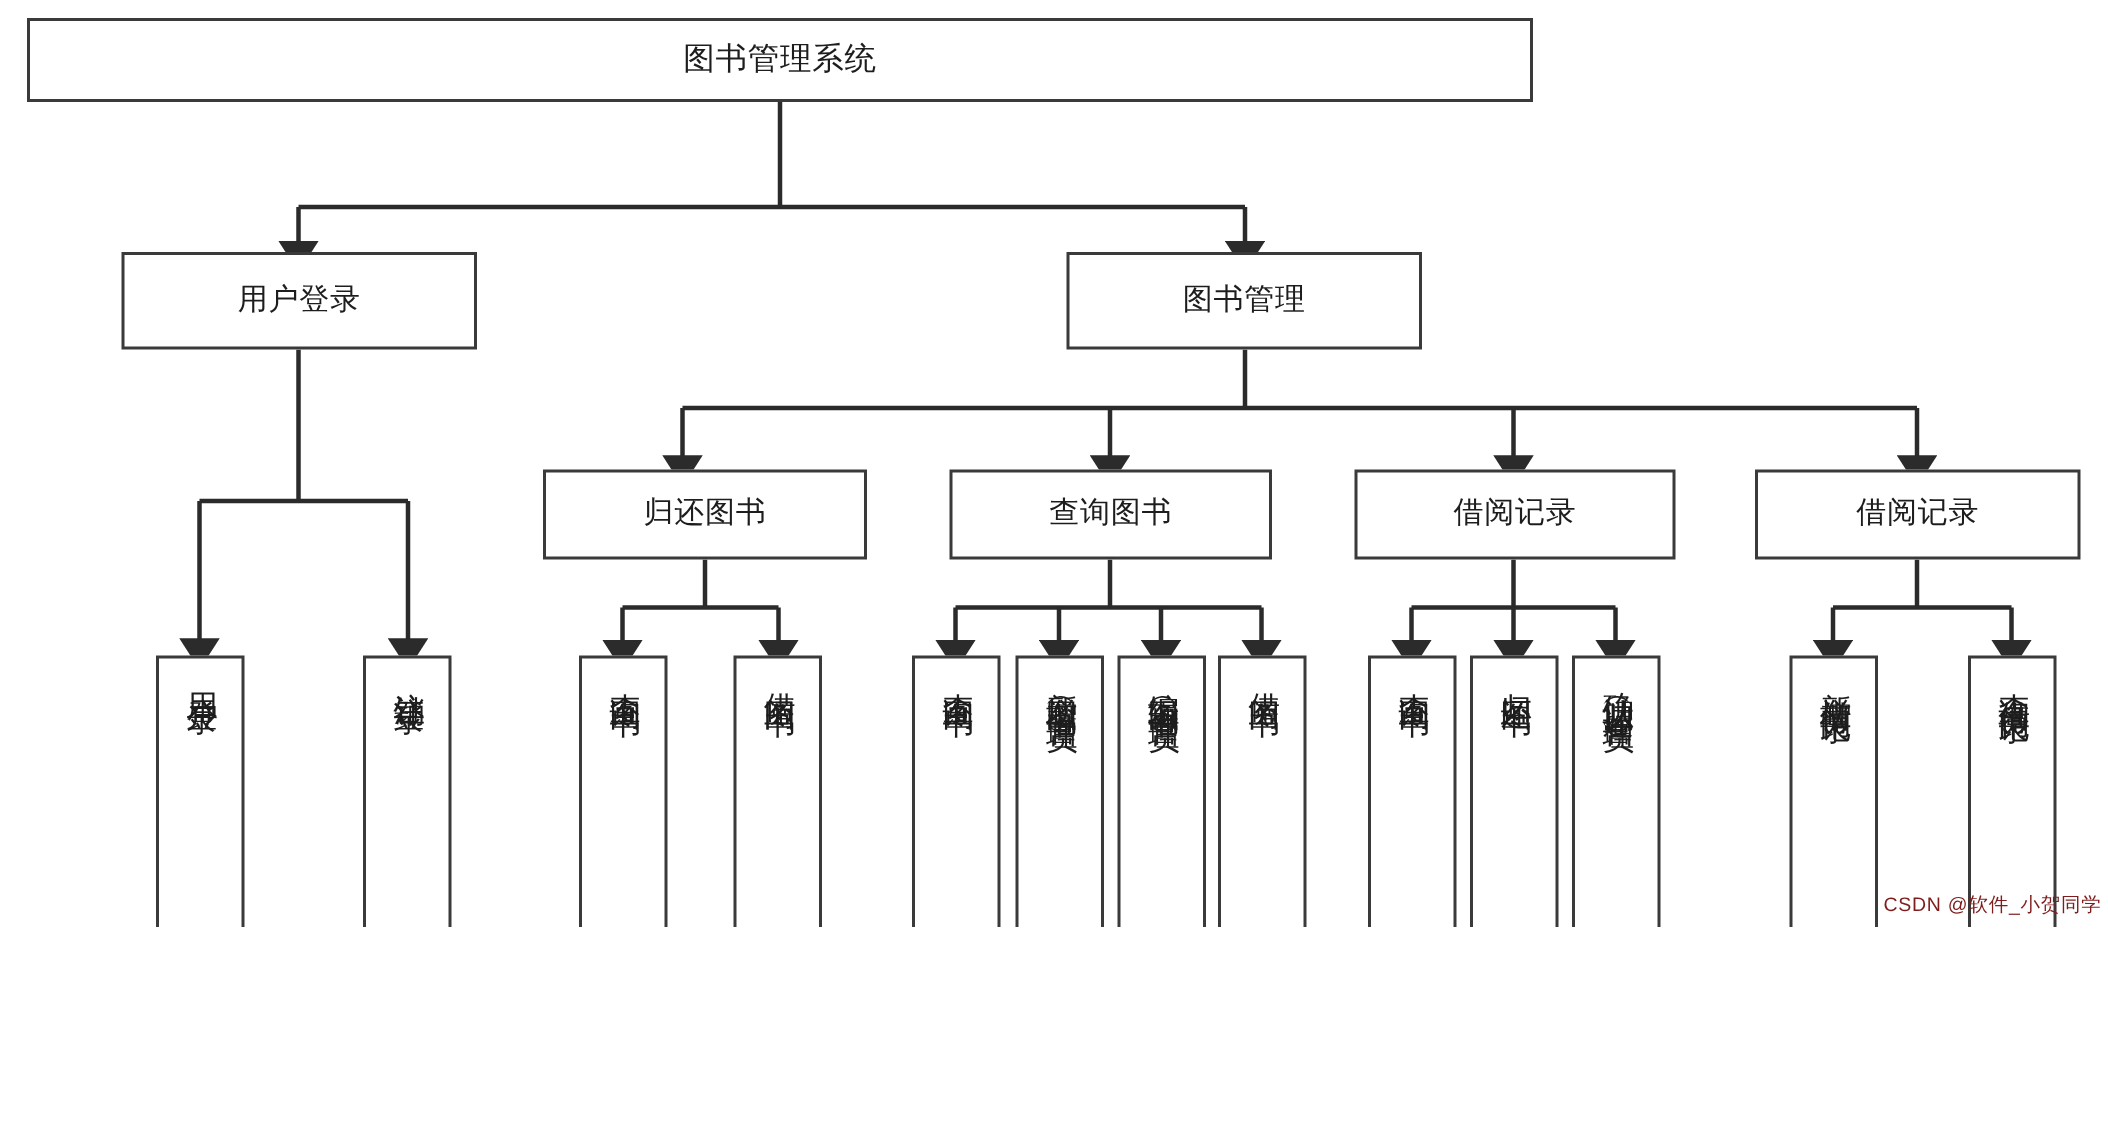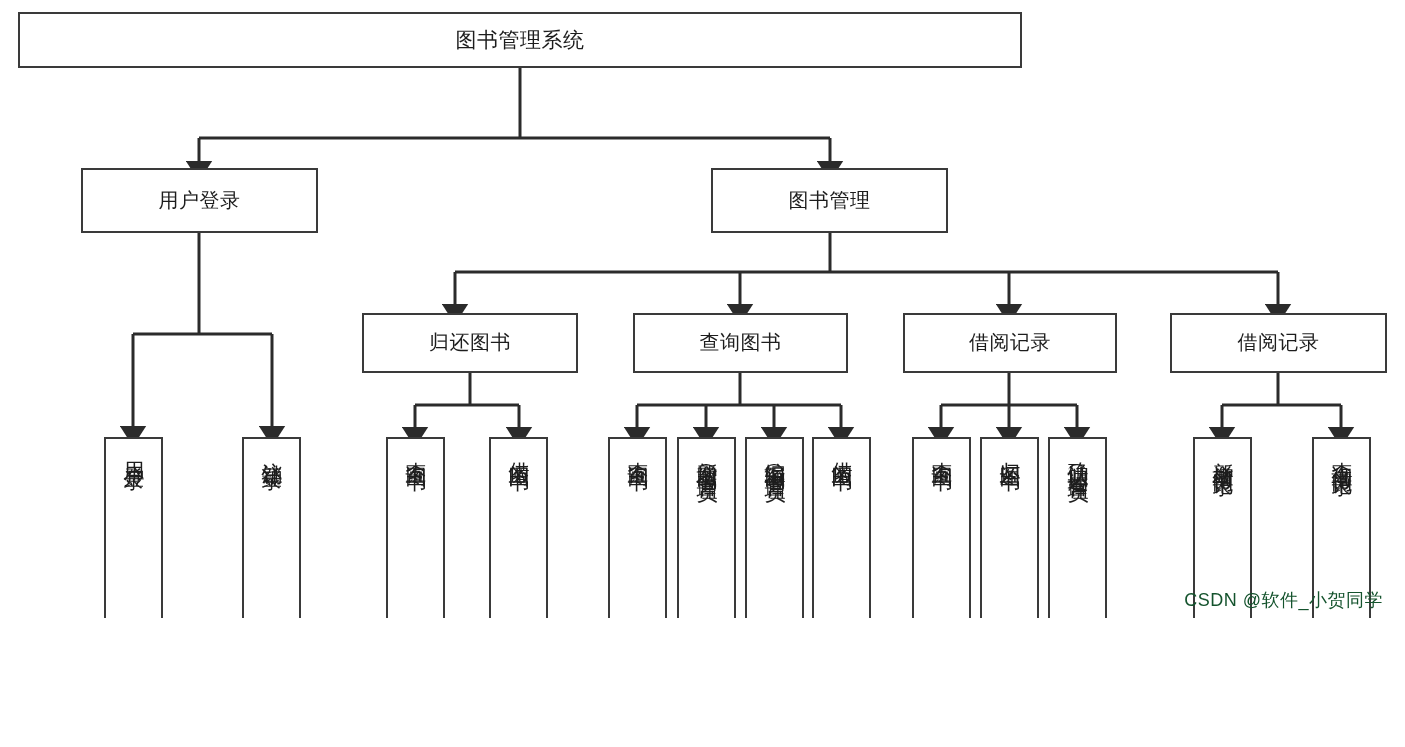--- a/index.html
+++ b/index.html
@@ -51,24 +51,24 @@
   }
   .node.leaf .node-label {
     font-size: 21px;
     writing-mode: vertical-rl;
     text-orientation: upright;
     letter-spacing: 3px;
     white-space: nowrap;
   }
   #watermark {
     position: absolute;
-    right: 22px;
+    right: 4px;
     bottom: 6px;
-    font-size: 18px;
-    color: #14532d;
+    font-size: 13px;
+    color: #7f1d1d;
     letter-spacing: 0.5px;
     user-select: none;
   }
 </style>
 </head>
 <body>
 
 <div id="diagram-root">
 
   <svg id="connectors" viewBox="0 0 1405 747" xmlns="http://www.w3.org/2000/svg">

